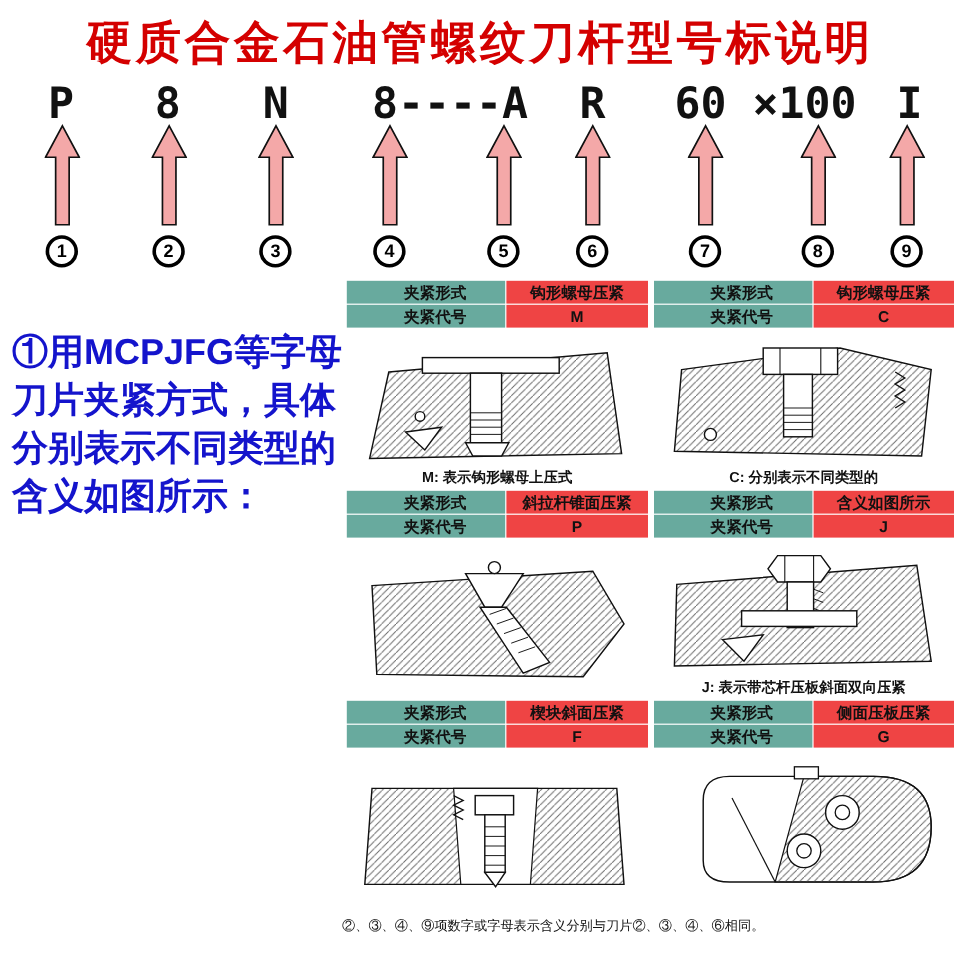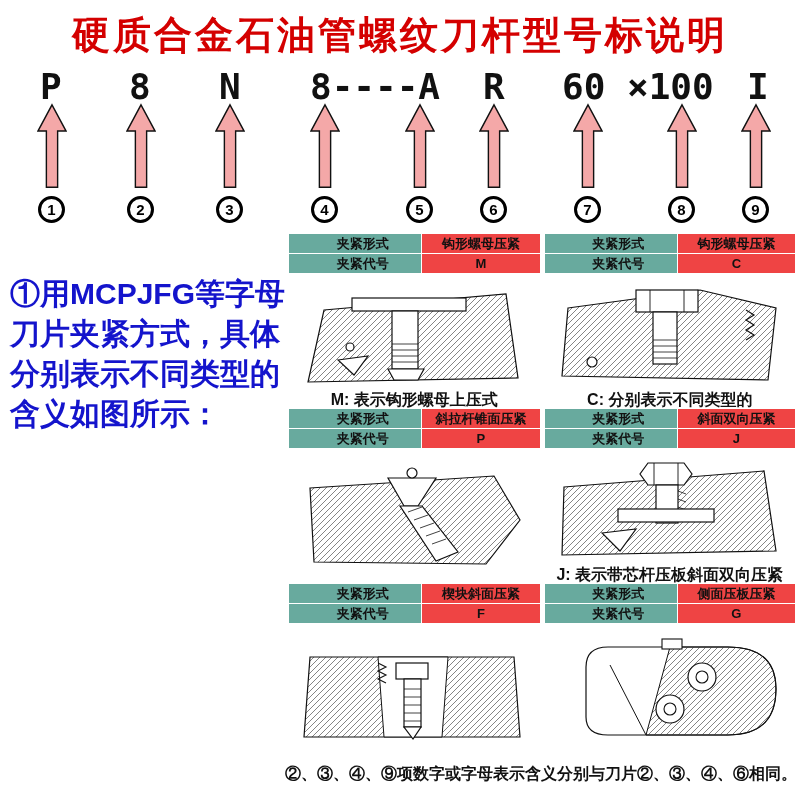--- a/index.html
+++ b/index.html
@@ -10,22 +10,22 @@
   .arrow{position:absolute;top:102px;width:30px;height:90px;}
   .marker{position:absolute;top:196px;width:27px;height:27px;border:3px solid #000;border-radius:50%;box-sizing:border-box;text-align:center;font-size:15px;font-weight:bold;line-height:21px;color:#000;background:#fff;}
   .note{position:absolute;left:10px;top:274px;width:280px;color:#1414cc;font-size:30px;font-weight:bold;line-height:40px;white-space:nowrap;}
   .grid{position:absolute;left:289px;top:234px;width:506px;display:grid;grid-template-columns:1fr 1fr;column-gap:5px;row-gap:1px;}
   .panel{height:174px;display:flex;flex-direction:column;}
   .hrow{display:flex;height:19px;margin-bottom:1px;}
   .cell{flex:1;display:flex;align-items:center;justify-content:center;font-size:13px;font-weight:bold;color:#111;}
   .lbl{background:#68aa9e;margin-right:1px;padding-left:15px;}
   .val{background:#ef4444;}
   .draw{flex:1;display:flex;align-items:center;justify-content:center;background:#fff;overflow:hidden;}
-  .cap{height:18px;text-align:center;font-size:16px;font-weight:bold;color:#111;}
-  .footer{position:absolute;left:285px;top:764px;width:512px;text-align:left;font-size:16px;font-weight:bold;color:#111;white-space:nowrap;}
+  .cap{height:18px;text-align:center;font-size:12px;font-weight:bold;color:#111;}
+  .footer{position:absolute;left:285px;top:764px;width:512px;text-align:left;font-size:11px;font-weight:normal;color:#111;white-space:nowrap;}
   svg{display:block;}
 </style>
 </head>
 <body>
 
 <div class="page">
 
   <div class="title">硬质合金石油管螺纹刀杆型号标说明</div>
 
   <span class="seg" style="left:40px">P</span>
@@ -178,21 +178,21 @@
           <circle cx="118" cy="13" r="5" fill="#fff" stroke="#111" stroke-width="1.2"></circle>
           <polygon points="106,46 128,46 164,92 142,101" fill="#fff" stroke="#111" stroke-width="1.2"></polygon>
           <path d="M114,52 l14,-5 M120,60 l14,-5 M126,68 l14,-5 M132,76 l14,-5 M138,84 l14,-5" stroke="#111" stroke-width="0.8"></path>
         </svg>
       </div>
     </div>
 
     <div class="panel">
       <div class="hrow">
         <div class="cell lbl">夹紧形式</div>
-        <div class="cell val">斜面双向压紧</div>
+        <div class="cell val">含义如图所示</div>
       </div>
       <div class="hrow">
         <div class="cell lbl">夹紧代号</div>
         <div class="cell val">J</div>
       </div>
       <div class="draw">
         <svg width="240" height="112" viewBox="0 0 240 112">
           <defs>
               <pattern id="pj" width="6" height="6" patternUnits="userSpaceOnUse">
                 <path d="M0,6 L6,0" stroke="#666" stroke-width="0.8"></path>

